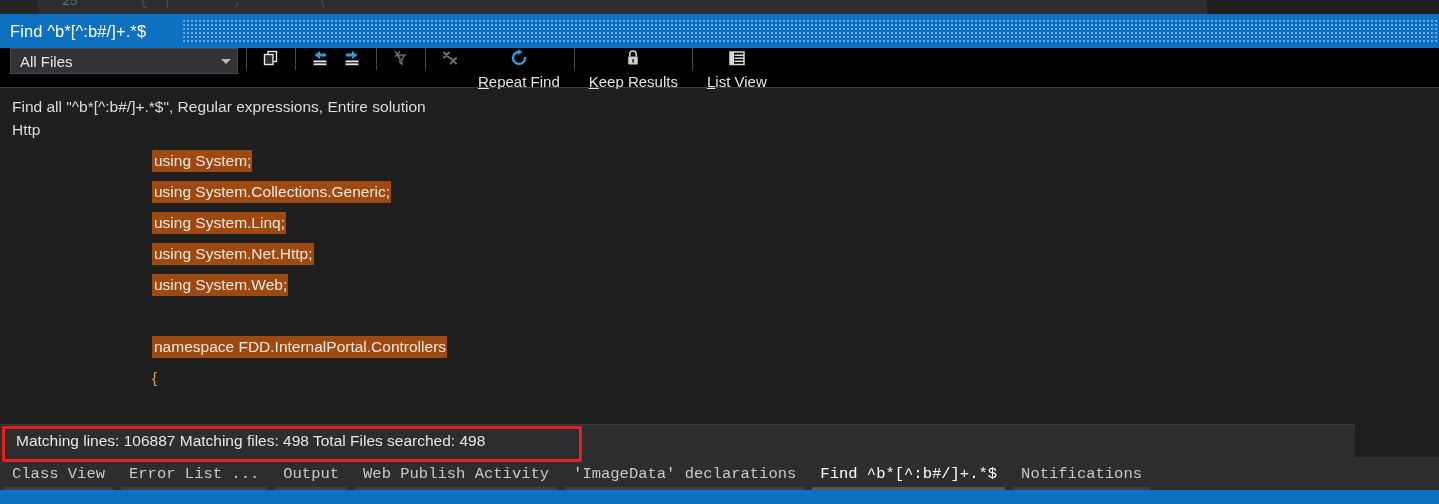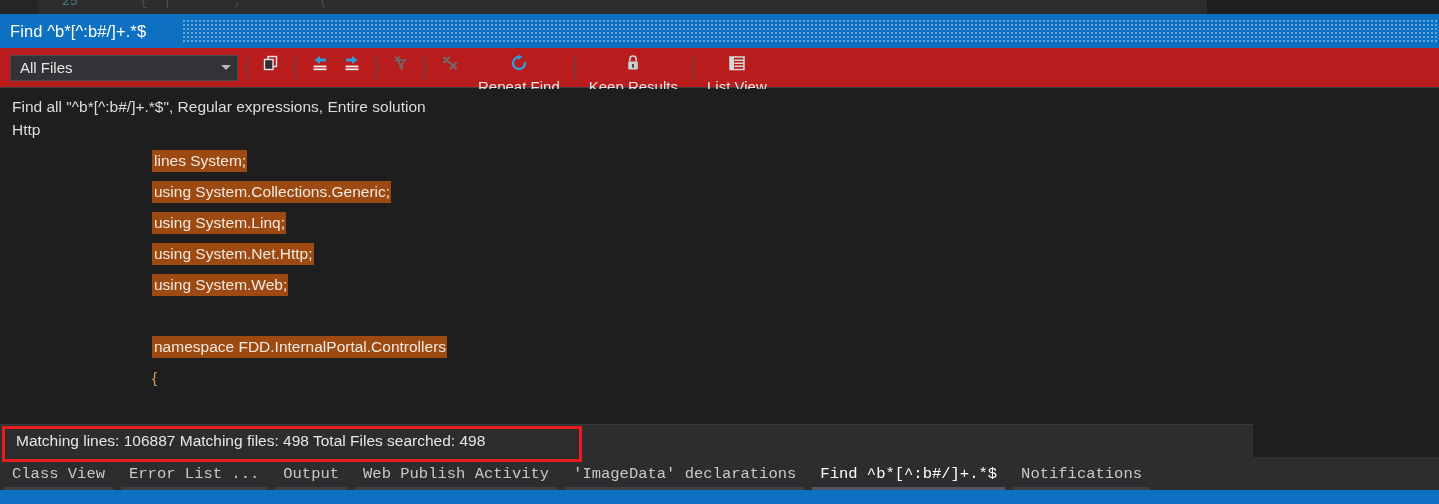--- a/index.html
+++ b/index.html
@@ -39,21 +39,21 @@
     position: absolute; left: 183px; top: 6px; right: 0; height: 22px;
     background-image:
       radial-gradient(circle at 1px 1px, rgba(255,255,255,.42) 1px, rgba(0,0,0,0) 1.4px);
     background-size: 4px 4px;
     opacity: .9;
   }
 
   
   .toolbar {
     position: absolute; left: 0; top: 48px; width: 1439px; height: 40px;
-    background: #b91c1c; display: flex; align-items: center; padding-left: 10px;
+    background: #000000; display: flex; padding-left: 10px;
     border-bottom: 1px solid #3f3f41;
   }
   .combo {
     width: 228px; height: 26px; background: #333337; border: 1px solid #4a4a4d;
     display: flex; align-items: center; padding: 0 6px 0 9px; position: relative;
     cursor: pointer;
   }
   .combo .combo-label { color: #e6e6e6; font-size: 15px; flex: 1; white-space: nowrap; }
   .chev { width: 0; height: 0; border-left: 5px solid transparent;
           border-right: 5px solid transparent; border-top: 5px solid #b8b8b8; }
@@ -83,21 +83,21 @@
   }
   .rline { height: 31px; line-height: 31px; padding-left: 152px; white-space: nowrap; }
   .rline .hl {
     background: #9c4a11; color: #f2e9e2; font-size: 15.5px;
     padding: 2px 1px 3px 2px; box-decoration-break: clone;
   }
   .rline .plain { color: #d6a060; font-size: 15.5px; }
 
   
   .statusline {
-    position: absolute; left: 0; top: 424px; width: 1253px; height: 33px;
+    position: absolute; left: 0; top: 424px; width: 1355px; height: 33px;
     background: #2d2d30; display: flex; align-items: center;
     border-top: 1px solid #3a3a3c;
   }
   .statusline .stext {
     color: #e6e6e6; font-size: 15.5px; padding-left: 16px; white-space: nowrap;
   }
   .redbox {
     position: absolute; left: 2px; top: 426px; width: 580px; height: 36px;
     border: 3px solid #e81d1d; pointer-events: none; z-index: 5;
   }
@@ -222,21 +222,21 @@
       <span class="lbl"><u>L</u><span>ist View</span></span>
     </div>
   </div>
 
   <div class="summary">
     <div class="srow">Find all "^b*[^:b#/]+.*$", Regular expressions, Entire solution</div>
     <div class="srow">Http</div>
   </div>
 
   <div class="results" id="results-list">
-      <div class="rline"><span class="hl">lines System;</span></div>
+      <div class="rline"><span class="hl">using System;</span></div>
       <div class="rline"><span class="hl">using System.Collections.Generic;</span></div>
       <div class="rline"><span class="hl">using System.Linq;</span></div>
       <div class="rline"><span class="hl">using System.Net.Http;</span></div>
       <div class="rline"><span class="hl">using System.Web;</span></div>
       <div class="rline"></div>
       <div class="rline"><span class="hl">namespace FDD.InternalPortal.Controllers</span></div>
       <div class="rline"><span class="plain">{</span></div>
     </div>
 
   <div class="statusline">

